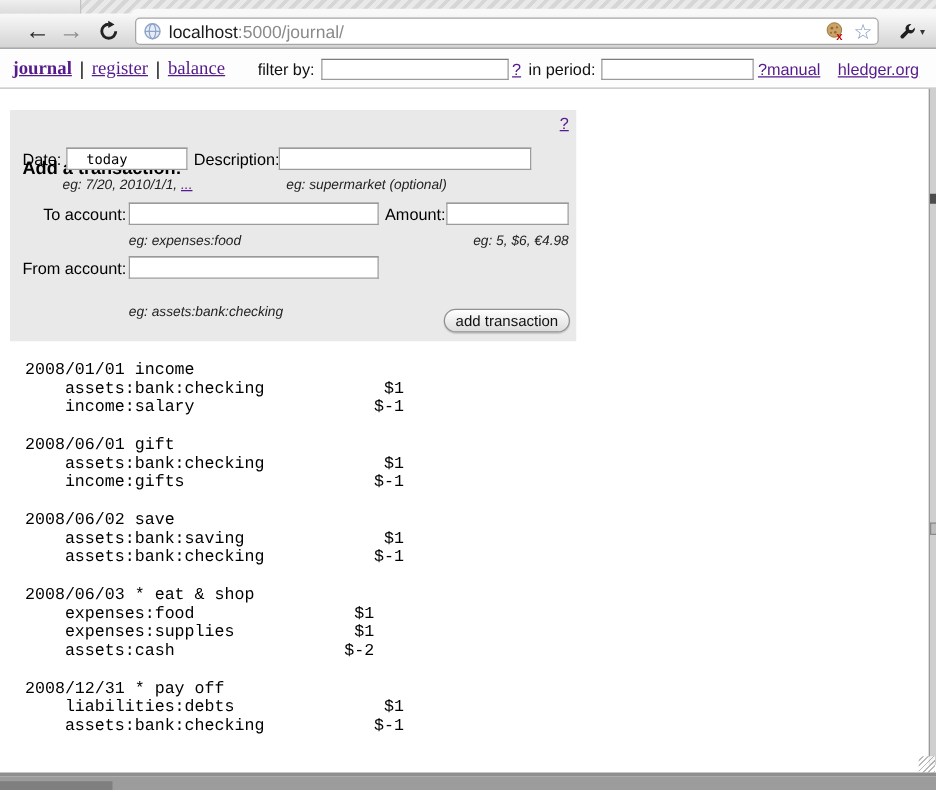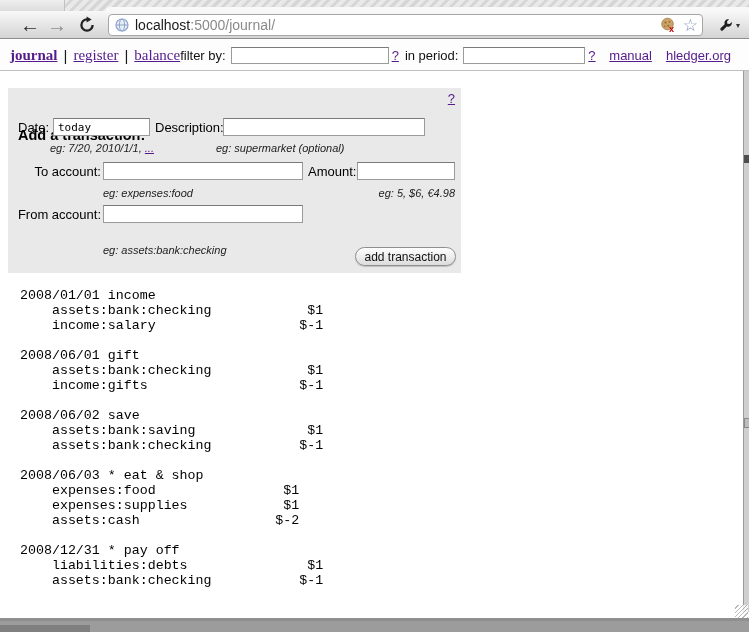--- a/index.html
+++ b/index.html
@@ -51,21 +51,21 @@
   
   .appnav {
     position:absolute; left:0; top:40px; width:749px; height:31px;
     background:#fdfdfd; border-bottom:1px solid #bfbfbf;
     display:flex; align-items:center; padding:0 10px; white-space:nowrap;
   }
   a.plink { color:#551a8b; text-decoration:underline; cursor:pointer; }
   .navlink { font-size:15px;font-family:Liberation Serif, serif; }
   .navlink.current { font-weight:bold; }
   .navsep { font-size:15px; color:#1a1a1a; margin:0 6px; }
-  .filterlabel { font-size:13px; color:#111; margin-right:5px; }
+  .filterlabel { font-size:13px; color:#111; margin-left:26px; margin-right:5px; }
   .periodlabel { font-size:13px; color:#111; margin-left:6px; margin-right:5px; }
   .filterinput {
     width:158px; height:17px; background:#fff; border:1px solid #9b9b9b; border-top-color:#7a7a7a;
     font-size:11px; padding:0 3px; font-family:"Liberation Sans", sans-serif;
   }
   .filterinput.period { width:122px; }
   .qlink { font-size:13px; margin-left:3px; }
   .navright { margin-left:auto; display:flex; gap:14px; padding-right:8px; }
   .navright a { font-size:13px; }
   
@@ -73,21 +73,21 @@
     position:absolute; left:8px; top:88px; width:453px; height:185px;
     background:#e9e9e9;
   }
   .formtitle { position:absolute; left:10px; top:3px; font-size:14.5px; font-weight:bold; color:#000000;margin-top:36px; }
   .formhelp { position:absolute; right:6px; top:3px; font-size:13px; }
   .flabel { position:absolute; font-size:13px; color:#000; }
   .fhint  { position:absolute; font-size:11px; font-style:italic; color:#222; white-space:nowrap;text-align:right; }
   .finput {
     position:absolute; height:18px; background:#fff;
     border:1px solid #9b9b9b; border-top-color:#7a7a7a;
-    font-family:"DejaVu Sans Mono", monospace; font-size:11px; padding:0 4px;
+    font-family:"DejaVu Sans Mono", monospace; font-size:11px; padding:0 15px;
   }
   .addbtn {
     position:absolute; left:347px; top:159px; width:101px; height:19px;
     border:1px solid #8f8f8f; border-radius:10px;
     background:linear-gradient(#ffffff,#dcdcdc);
     font-family:"Liberation Sans", sans-serif; font-size:12px; color:#111;
     box-shadow:0 1px 1px rgba(0,0,0,.18);
   }
   
   .journal {
@@ -197,21 +197,21 @@
   <div class="formbox">
     <div class="formtitle">Add a transaction:</div>
     <a class="plink formhelp">?</a>
 
     <span class="flabel" style="left:10px; top:32px;">Date:</span>
     <input class="finput" style="left: 45px; top: 30px; width: 97px;" value="today">
     <span class="flabel" style="left:147px; top:32px;">Description:</span>
     <input class="finput" style="left: 215px; top: 30px; width: 202px;" value="">
 
     <span class="fhint" style="left:42px; top:54px;"><span>eg: 7/20, 2010/1/1, </span><a class="plink">...</a></span>
-    <span class="fhint" style="left:208px; top:54px;">eg: supermarket (optional)</span>
+    <span class="fhint" style="left:221px; top:54px;">eg: supermarket (optional)</span>
 
     <span class="flabel" style="left:0; top:76px; width:93px; text-align:right;">To account:</span>
     <input class="finput" style="left: 95px; top: 74px; width: 200px;" value="">
     <span class="flabel" style="left:300px; top:76px;">Amount:</span>
     <input class="finput" style="left: 349px; top: 74px; width: 98px;" value="">
 
     <span class="fhint" style="left:95px; top:99px;">eg: expenses:food</span>
     <span class="fhint" style="left:349px; top:99px; width:98px; text-align:right;">eg: 5, $6, €4.98</span>
 
     <span class="flabel" style="left:0; top:119px; width:93px; text-align:right;">From account:</span>

